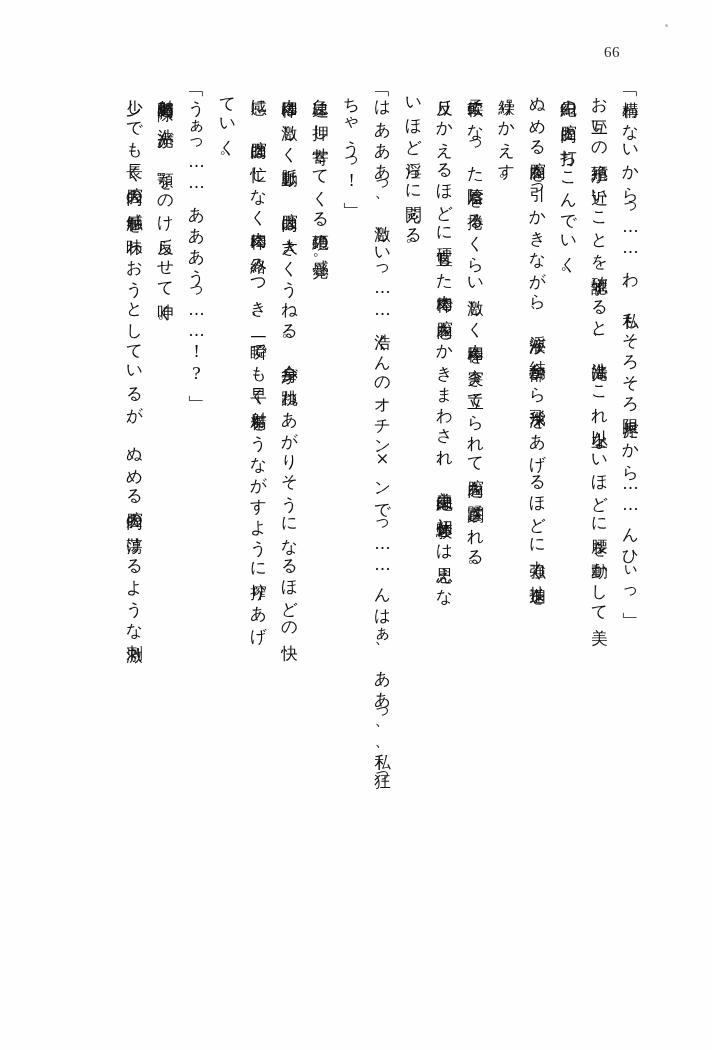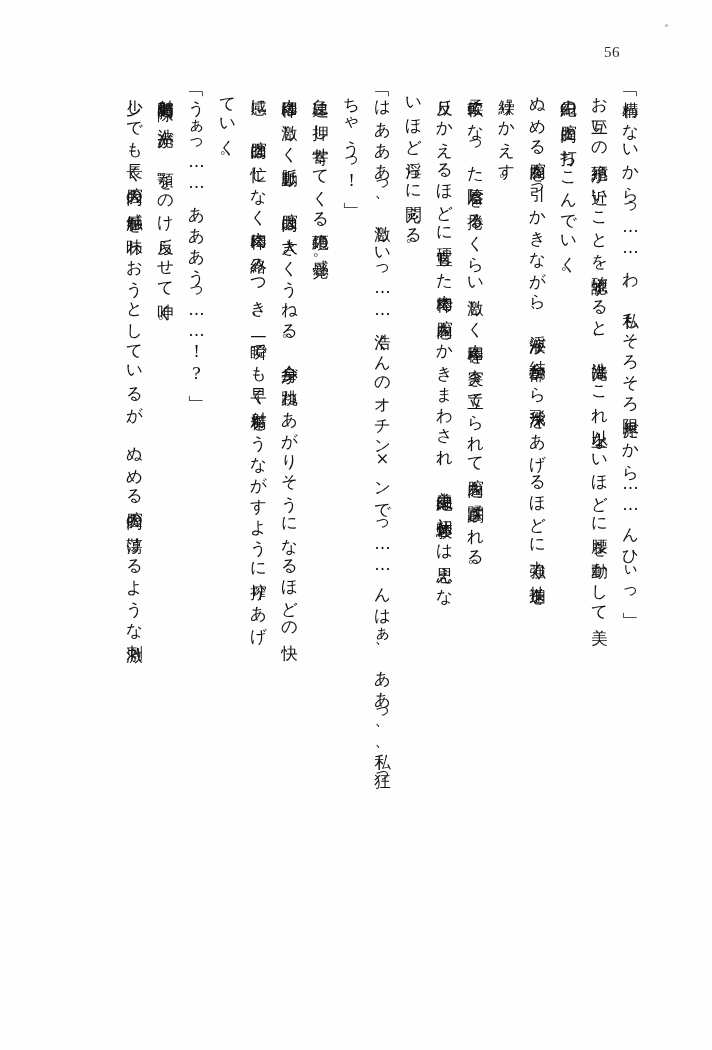--- a/index.html
+++ b/index.html
@@ -63,21 +63,21 @@
     border-radius: 50%;
   }
 </style>
 </head>
 <body>
 
 <div class="page">
 
   <div class="speck"></div>
 
-  <div class="page-number">56</div>
+  <div class="page-number">66</div>
 
   <div class="text-body">
     <div class="line">「構わないからっ……わ、私もそろそろ限界だから……んひぃっ」</div>
     <div class="line">お互いの絶頂が近いことを確認すると、浩光はこれ以上ないほどに腰を動かして美</div>
     <div class="line">由紀の膣肉に打ちこんでいく。</div>
     <div class="line">ぬめる膣肉を引っかきながら、淫液が結合部から飛沫をあげるほどに力強く抽送を</div>
     <div class="line">繰りかえす。</div>
     <div class="line">柔軟になった陰唇を捲るくらい激しく肉棒を突き立てられて膣内を蹂躙される。</div>
     <div class="line">反りかえるほどに硬直した肉棒で膣内をかきまわされ、美由紀は初体験とは思えな</div>
     <div class="line">いほど淫らに悶える。</div>

